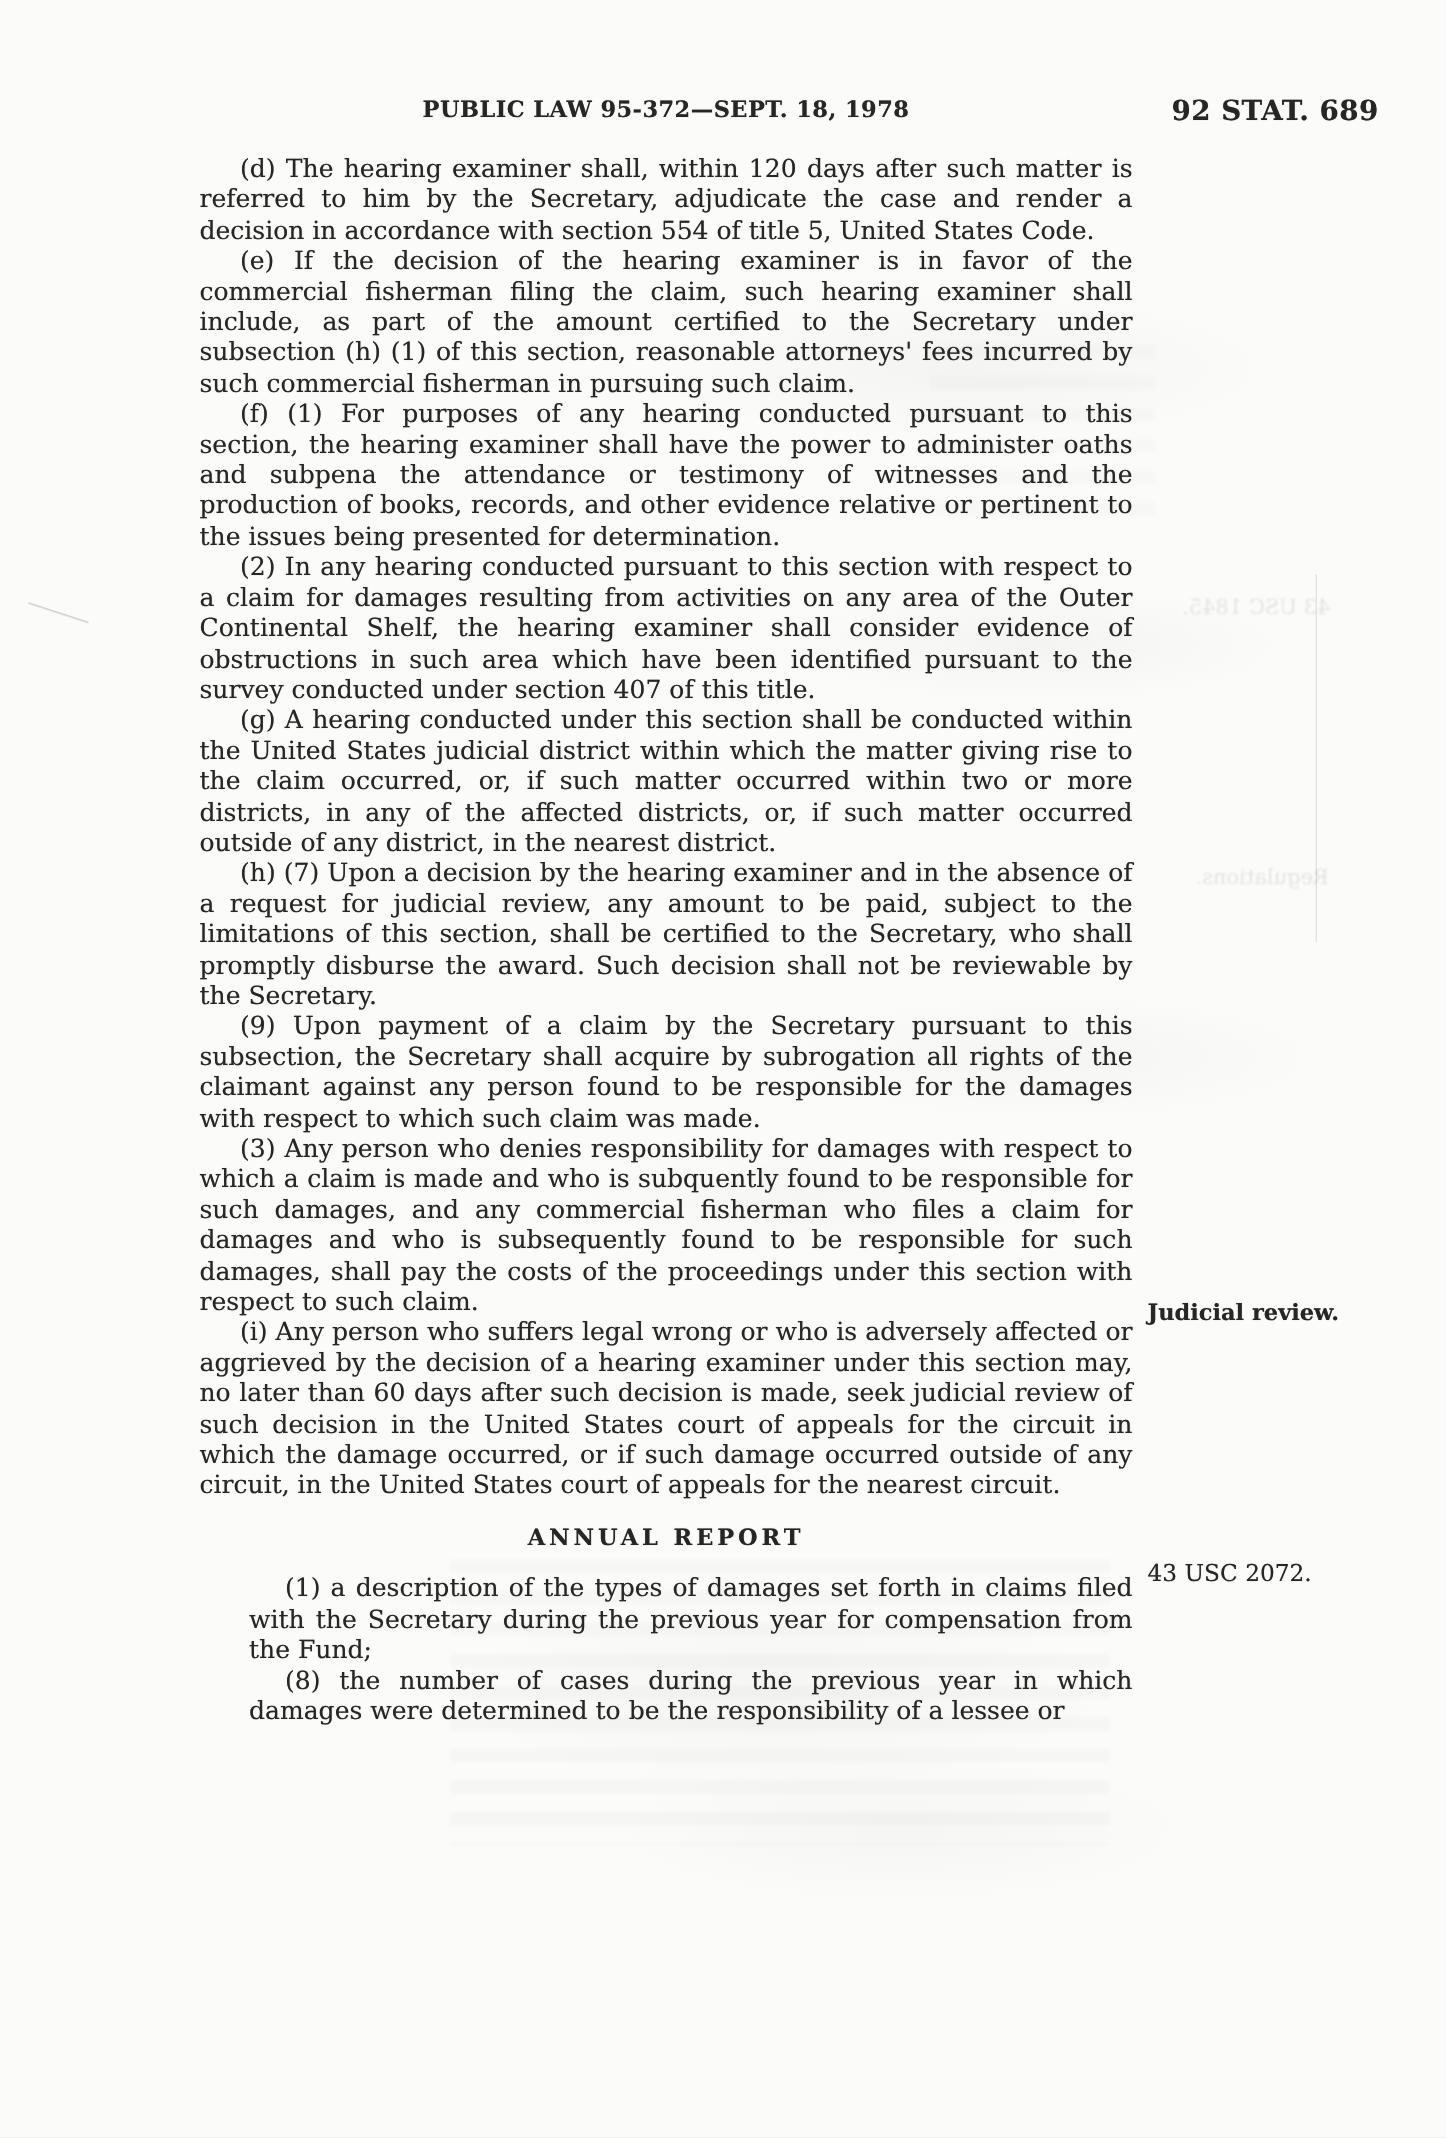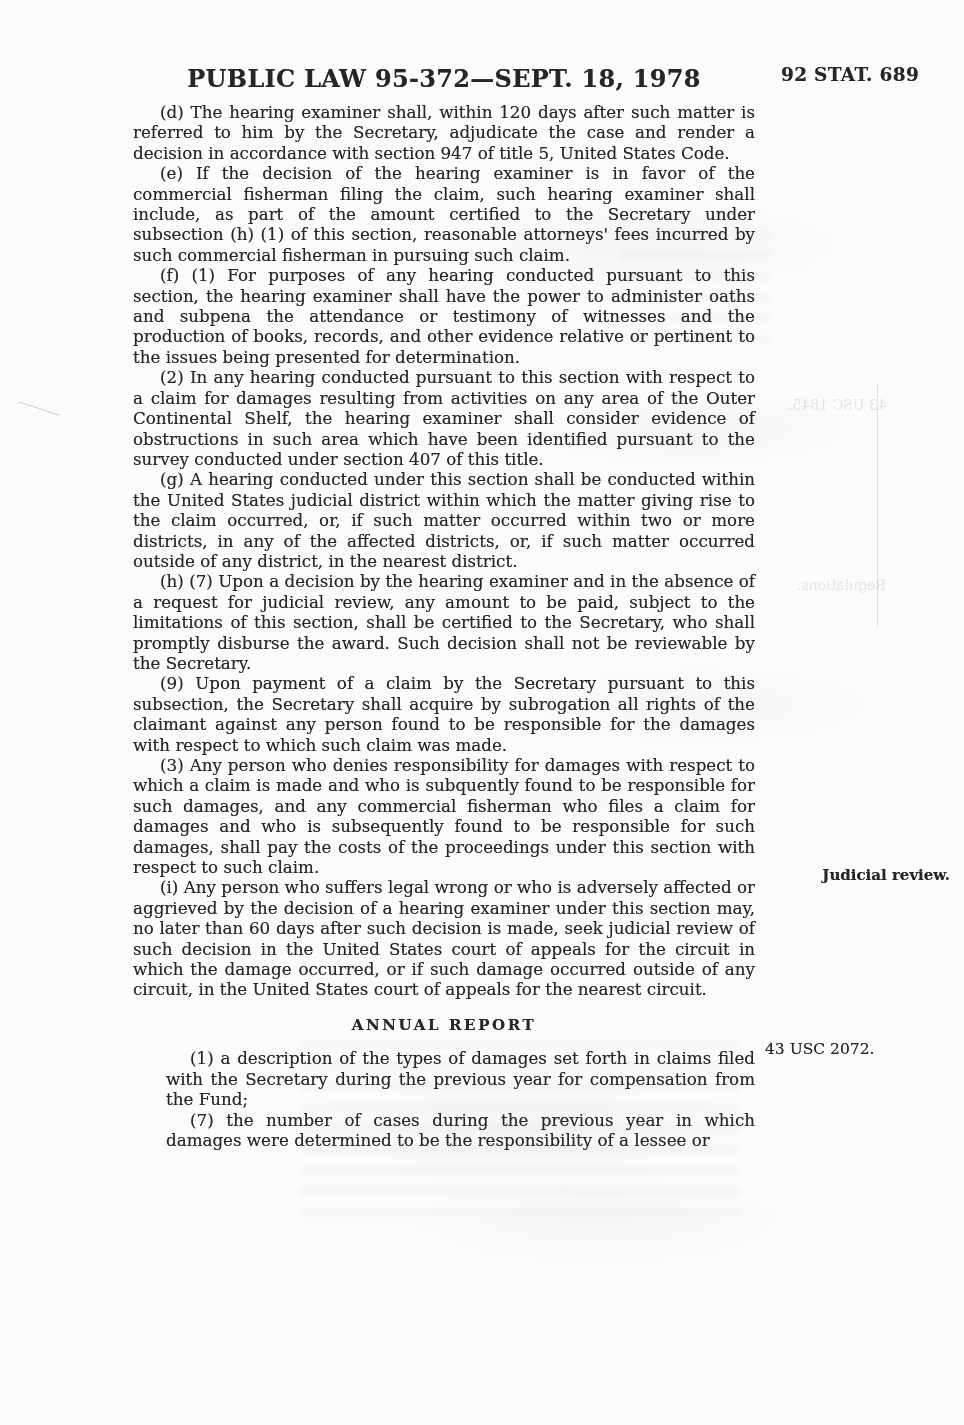--- a/index.html
+++ b/index.html
@@ -18,21 +18,21 @@
       radial-gradient(ellipse 260px 60px at 700px 705px, rgba(110,110,110,0.045), transparent 70%),
       radial-gradient(ellipse 230px 55px at 540px 800px, rgba(110,110,110,0.035), transparent 70%),
       radial-gradient(ellipse 320px 90px at 520px 1130px, rgba(110,110,110,0.045), transparent 70%),
       radial-gradient(ellipse 280px 70px at 600px 1220px, rgba(110,110,110,0.04), transparent 70%),
       #fbfbf9;
   }
   .scan-text { text-shadow: 0 0 0.5px rgba(45,45,45,0.55); }
 
   .header-title {
     position: absolute; left: 133px; top: 64px; width: 622px;
-    text-align: center; font-weight: bold; font-size: 24px; letter-spacing: 0.3px;
+    text-align: center; font-weight: bold; font-size: 15px; letter-spacing: 0.3px;
   }
   .header-stat {
     position: absolute; left: 765px; top: 64px; width: 180px;
     font-weight: bold; font-size: 18.5px; letter-spacing: 0.3px; white-space: nowrap; margin-left: 16px;
   }
 
   .text-column {
     position: absolute; left: 133px; top: 102px; width: 622px;
     font-size: 16.7px; line-height: 20.4px; text-align: justify;
   }
@@ -42,21 +42,21 @@
     font-size: 15px; font-weight: 600; letter-spacing: 2.6px;
     margin: 15px 0 13px 0;
   }
   .smallcaps { font-variant: small-caps; letter-spacing: 0.5px; }
   .item { padding-left: 33px; text-indent: 24px; }
 
   .margin-note {
     position: absolute; left: 765px; width: 185px;
     font-size: 15px; line-height: 18px; white-space: nowrap;
   }
-  .note-judicial { top: 866px; font-weight: 600; text-align: right; }
+  .note-judicial { top: 866px; font-weight: 600; }
   .note-usc { top: 1040px; font-weight: 500; font-size: 15.5px; }
 
   
   .bleed {
     position: absolute; transform: scaleX(-1);
     color: rgba(60,60,60,0.13); filter: blur(0.7px);
     font-size: 14px; white-space: nowrap;
   }
   .bleed-1 { left: 788px; top: 397px; }
   .bleed-2 { left: 797px; top: 577px; }
@@ -80,35 +80,35 @@
 </head>
 <body>
 
 <div class="page">
 
   <div class="header-title scan-text">PUBLIC LAW 95-372—SEPT. 18, 1978</div>
 
   <div class="header-stat scan-text">92 STAT. 689</div>
 
   <div class="text-column scan-text">
-    <p class="para">(d) The hearing examiner shall, within 120 days after such matter is referred to him by the Secretary, adjudicate the case and render a decision in accordance with section 947 of title 5, United States Code.</p>
+    <p class="para">(d) The hearing examiner shall, within 120 days after such matter is referred to him by the Secretary, adjudicate the case and render a decision in accordance with section 554 of title 5, United States Code.</p>
     <p class="para">(e) If the decision of the hearing examiner is in favor of the commercial fisherman filing the claim, such hearing examiner shall include, as part of the amount certified to the Secretary under subsection (h) (1) of this section, reasonable attorneys' fees incurred by such commercial fisherman in pursuing such claim.</p>
     <p class="para">(f) (1) For purposes of any hearing conducted pursuant to this section, the hearing examiner shall have the power to administer oaths and subpena the attendance or testimony of witnesses and the production of books, records, and other evidence relative or pertinent to the issues being presented for determination.</p>
     <p class="para">(2) In any hearing conducted pursuant to this section with respect to a claim for damages resulting from activities on any area of the Outer Continental Shelf, the hearing examiner shall consider evidence of obstructions in such area which have been identified pursuant to the survey conducted under section 407 of this title.</p>
     <p class="para">(g) A hearing conducted under this section shall be conducted within the United States judicial district within which the matter giving rise to the claim occurred, or, if such matter occurred within two or more districts, in any of the affected districts, or, if such matter occurred outside of any district, in the nearest district.</p>
     <p class="para">(h) (7) Upon a decision by the hearing examiner and in the absence of a request for judicial review, any amount to be paid, subject to the limitations of this section, shall be certified to the Secretary, who shall promptly disburse the award. Such decision shall not be reviewable by the Secretary.</p>
     <p class="para">(9) Upon payment of a claim by the Secretary pursuant to this subsection, the Secretary shall acquire by subrogation all rights of the claimant against any person found to be responsible for the damages with respect to which such claim was made.</p>
     <p class="para">(3) Any person who denies responsibility for damages with respect to which a claim is made and who is subquently found to be responsible for such damages, and any commercial fisherman who files a claim for damages and who is subsequently found to be responsible for such damages, shall pay the costs of the proceedings under this section with respect to such claim.</p>
     <p class="para">(i) Any person who suffers legal wrong or who is adversely affected or aggrieved by the decision of a hearing examiner under this section may, no later than 60 days after such decision is made, seek judicial review of such decision in the United States court of appeals for the circuit in which the damage occurred, or if such damage occurred outside of any circuit, in the United States court of appeals for the nearest circuit.</p>
 
     <p class="section-heading">ANNUAL REPORT</p>
 
 
     <p class="item">(1) a description of the types of damages set forth in claims filed with the Secretary during the previous year for compensation from the Fund;</p>
-    <p class="item">(7) the number of cases during the previous year in which damages were determined to be the responsibility of a lessee or</p>
+    <p class="item">(8) the number of cases during the previous year in which damages were determined to be the responsibility of a lessee or</p>
   </div>
 
   <div class="margin-note note-judicial scan-text">Judicial review.</div>
 
   <div class="margin-note note-usc scan-text">43 USC 2072.</div>
 
   <div class="bleed bleed-1">43 USC 1845.</div>
 
   <div class="bleed bleed-2">Regulations.</div>
 

